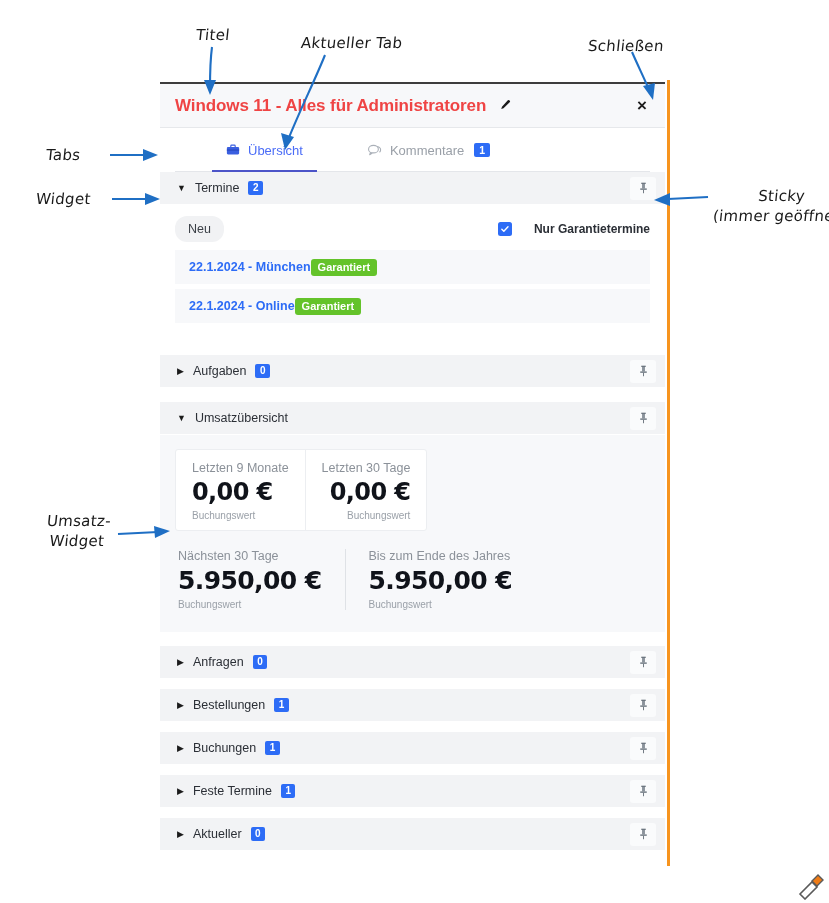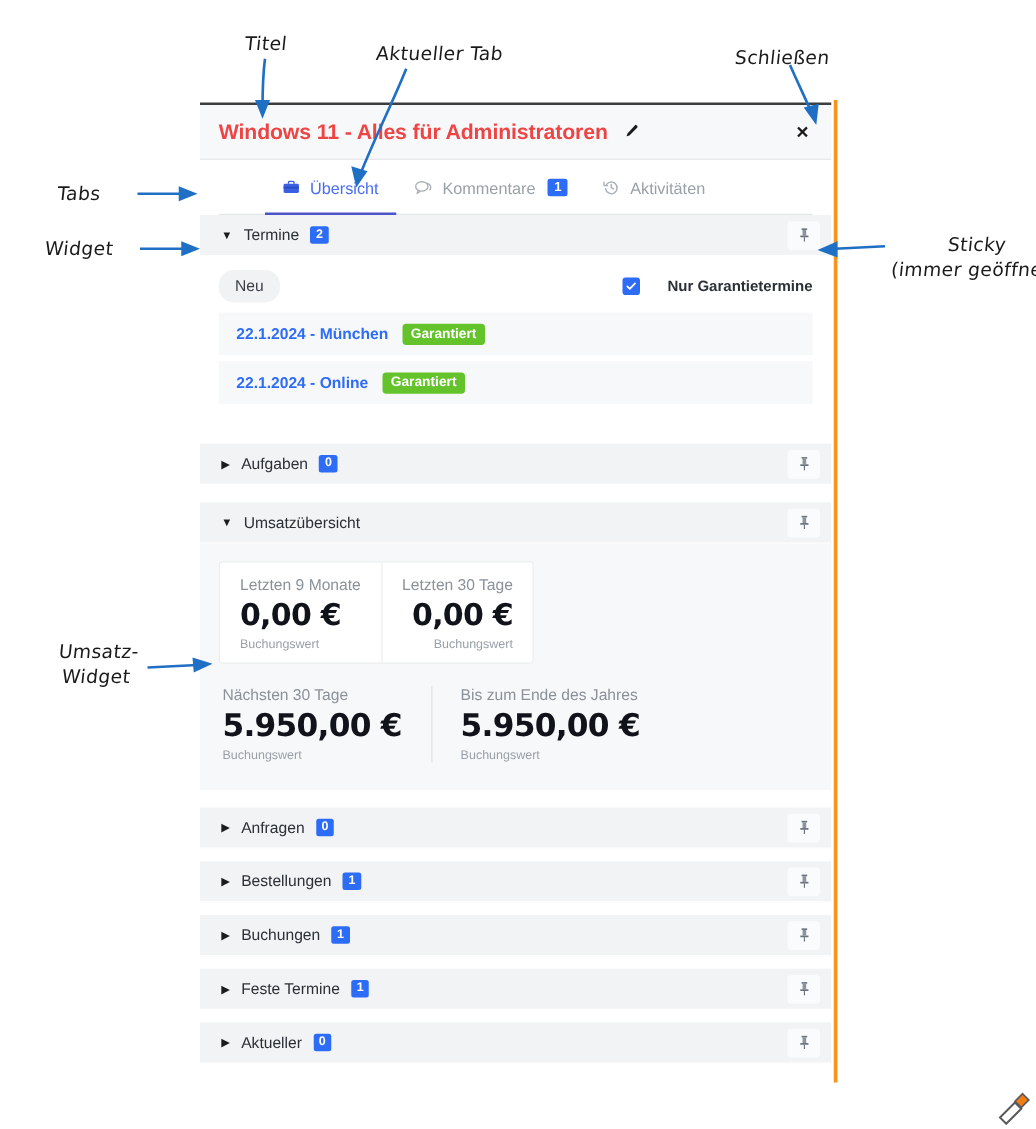--- a/index.html
+++ b/index.html
@@ -91,20 +91,21 @@
 
   
   .tabbar {
     height: 44px;
     background: #ffffff;
     display: flex;
     align-items: center;
     padding-left: 52px;
     box-sizing: border-box;
     position: relative;
+    gap: 36px;
   }
   .tabbar::after {
     content: "";
     position: absolute;
     left: 15px; right: 15px; bottom: 0;
     height: 1px;
     background: #e4e6ea;
   }
   .tab {
     display: flex;
@@ -243,21 +244,20 @@
     cursor: pointer;
   }
   .badge-green {
     background: #64c32a;
     color: #ffffff;
     font-size: 11px;
     font-weight: bold;
     border-radius: 3px;
     padding: 3px 7px;
     line-height: 1;
-    margin-left: 11px;
   }
 
   
   .umsatz-body {
     background: #f7f8fa;
     padding: 14px 15px 22px 15px;
   }
   .umsatz-top-card {
     display: inline-flex;
     background: #ffffff;
@@ -334,30 +334,20 @@
         <svg width="15" height="14" viewBox="0 0 17 16">
             <ellipse cx="7.3" cy="7" rx="5.6" ry="4.3" stroke="#aab0b8" stroke-width="1.25" fill="none"></ellipse>
             <path d="M4 10.6 3 13.4l3-2" stroke="#aab0b8" stroke-width="1.25" fill="none" stroke-linejoin="round"></path>
             <path d="M11.5 4.1c2.3.5 4 2 4 3.9 0 1-.5 1.9-1.3 2.6" stroke="#aab0b8" stroke-width="1.25" fill="none"></path>
           </svg>
       </span>
       <span>Kommentare</span>
       <span class="tab-count">1</span>
     </div>
 
-    <div class="tab">
-      <span class="tab-icon">
-        <svg width="14" height="14" viewBox="0 0 16 16">
-            <path d="M3.2 6.2A5.3 5.3 0 1 1 2.8 9" stroke="#aab0b8" stroke-width="1.3" fill="none" stroke-linecap="round"></path>
-            <path d="M1.4 3.2v3.1h3.1" stroke="#aab0b8" stroke-width="1.3" fill="none" stroke-linecap="round" stroke-linejoin="round"></path>
-            <path d="M8 5.2V8l2 1.3" stroke="#aab0b8" stroke-width="1.3" fill="none" stroke-linecap="round"></path>
-          </svg>
-      </span>
-      <span>Aktivitäten</span>
-    </div>
 
   </div>
 
   <div class="widget">
     <div class="widget-head">
       <span class="caret">▼</span>
       <span class="widget-title">Termine</span>
       <span class="widget-count">2</span>
       <span class="pin-btn">
         <svg width="11" height="12" viewBox="0 0 12 14">

